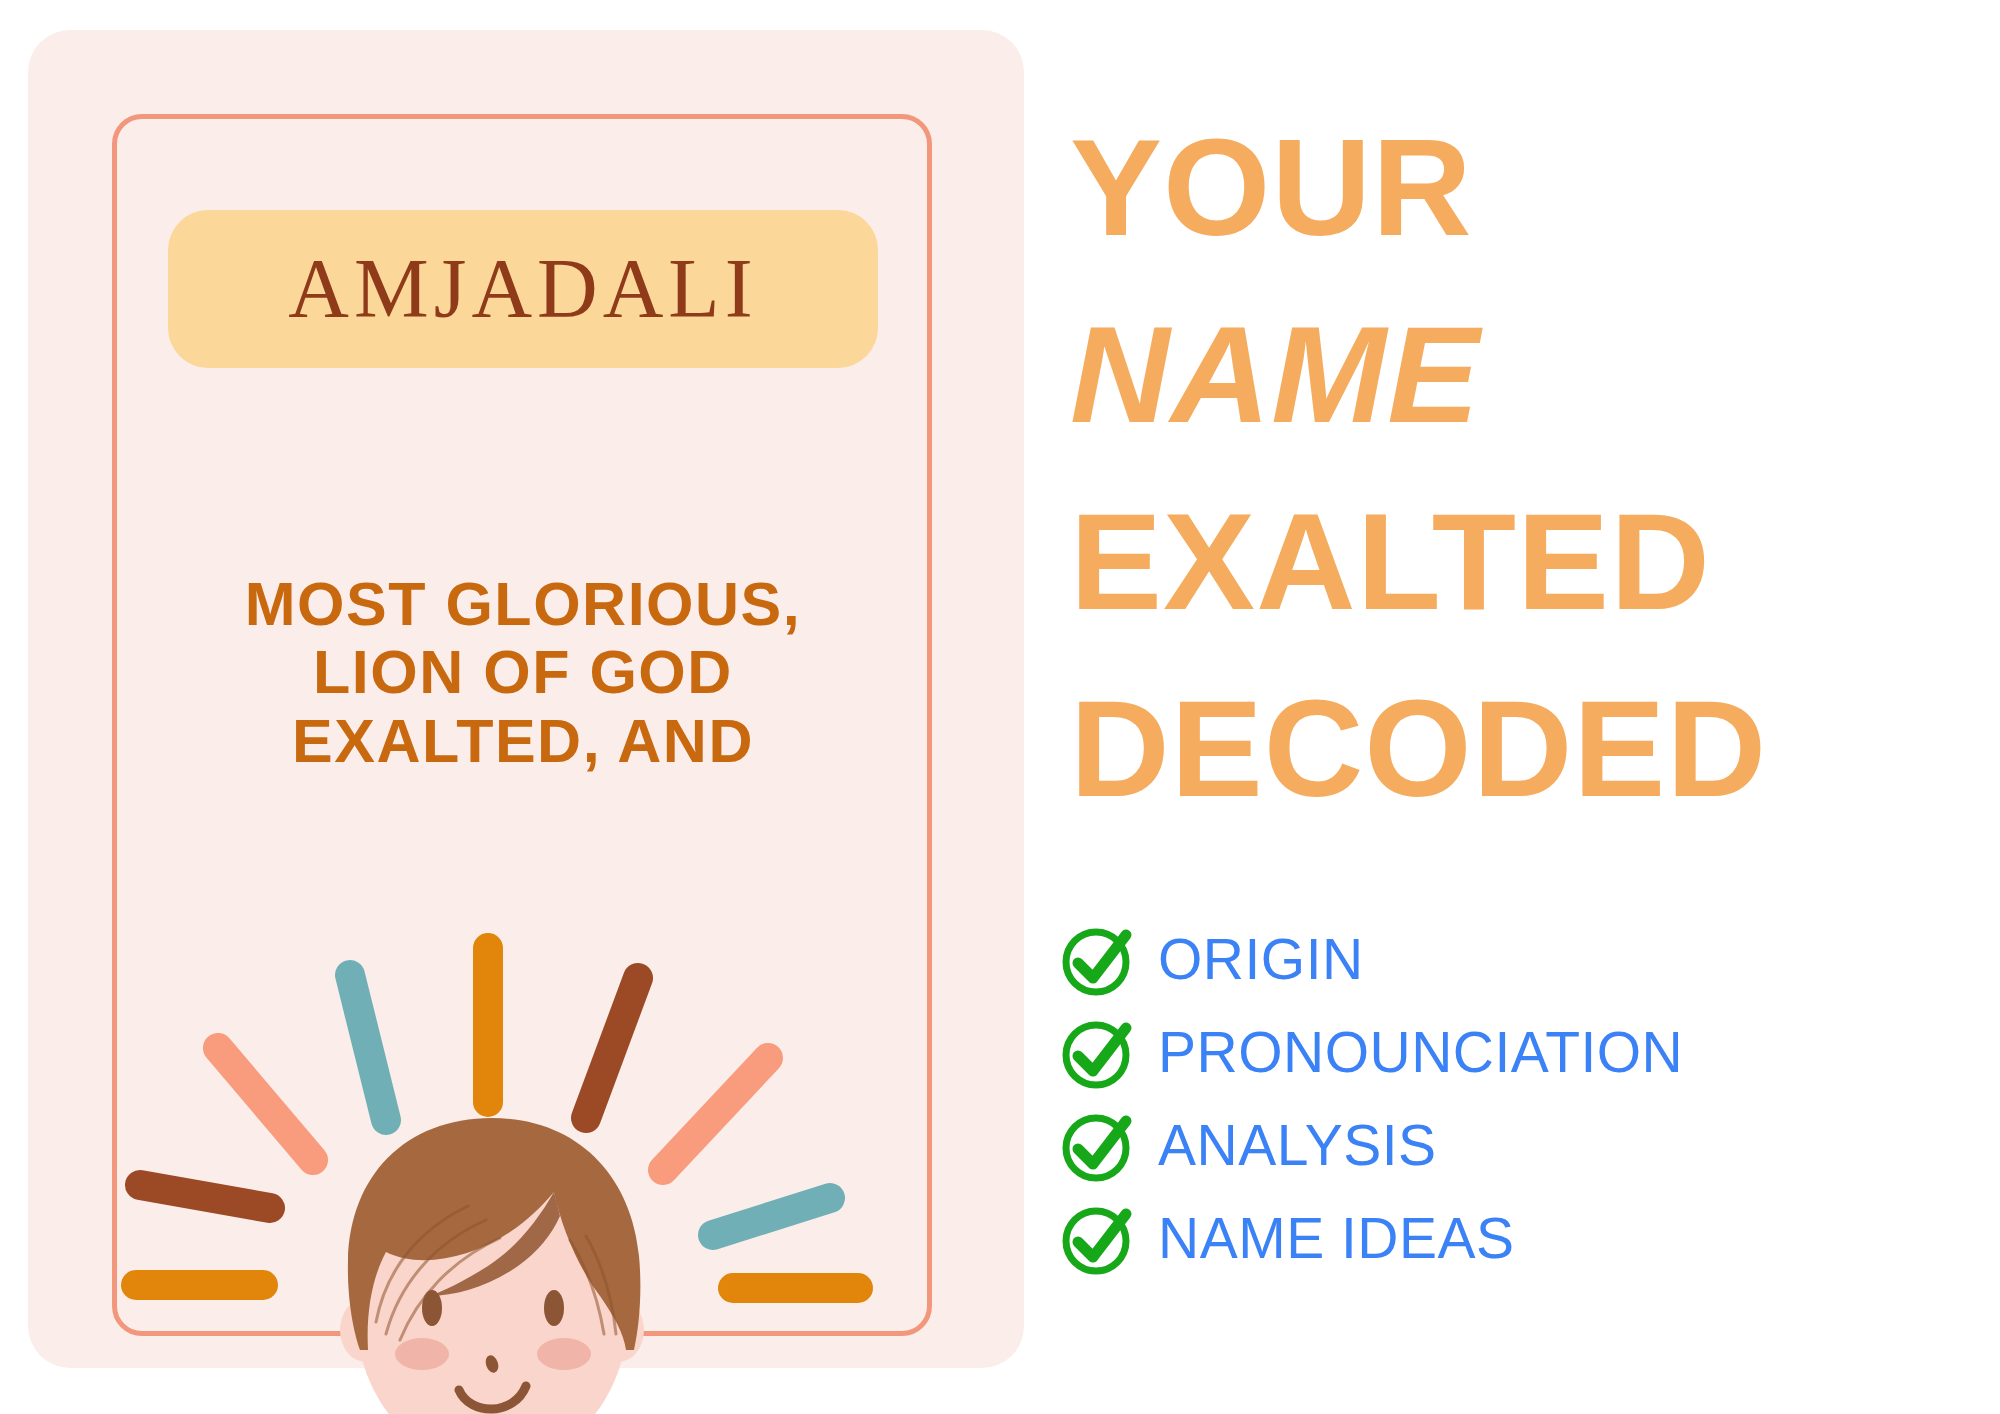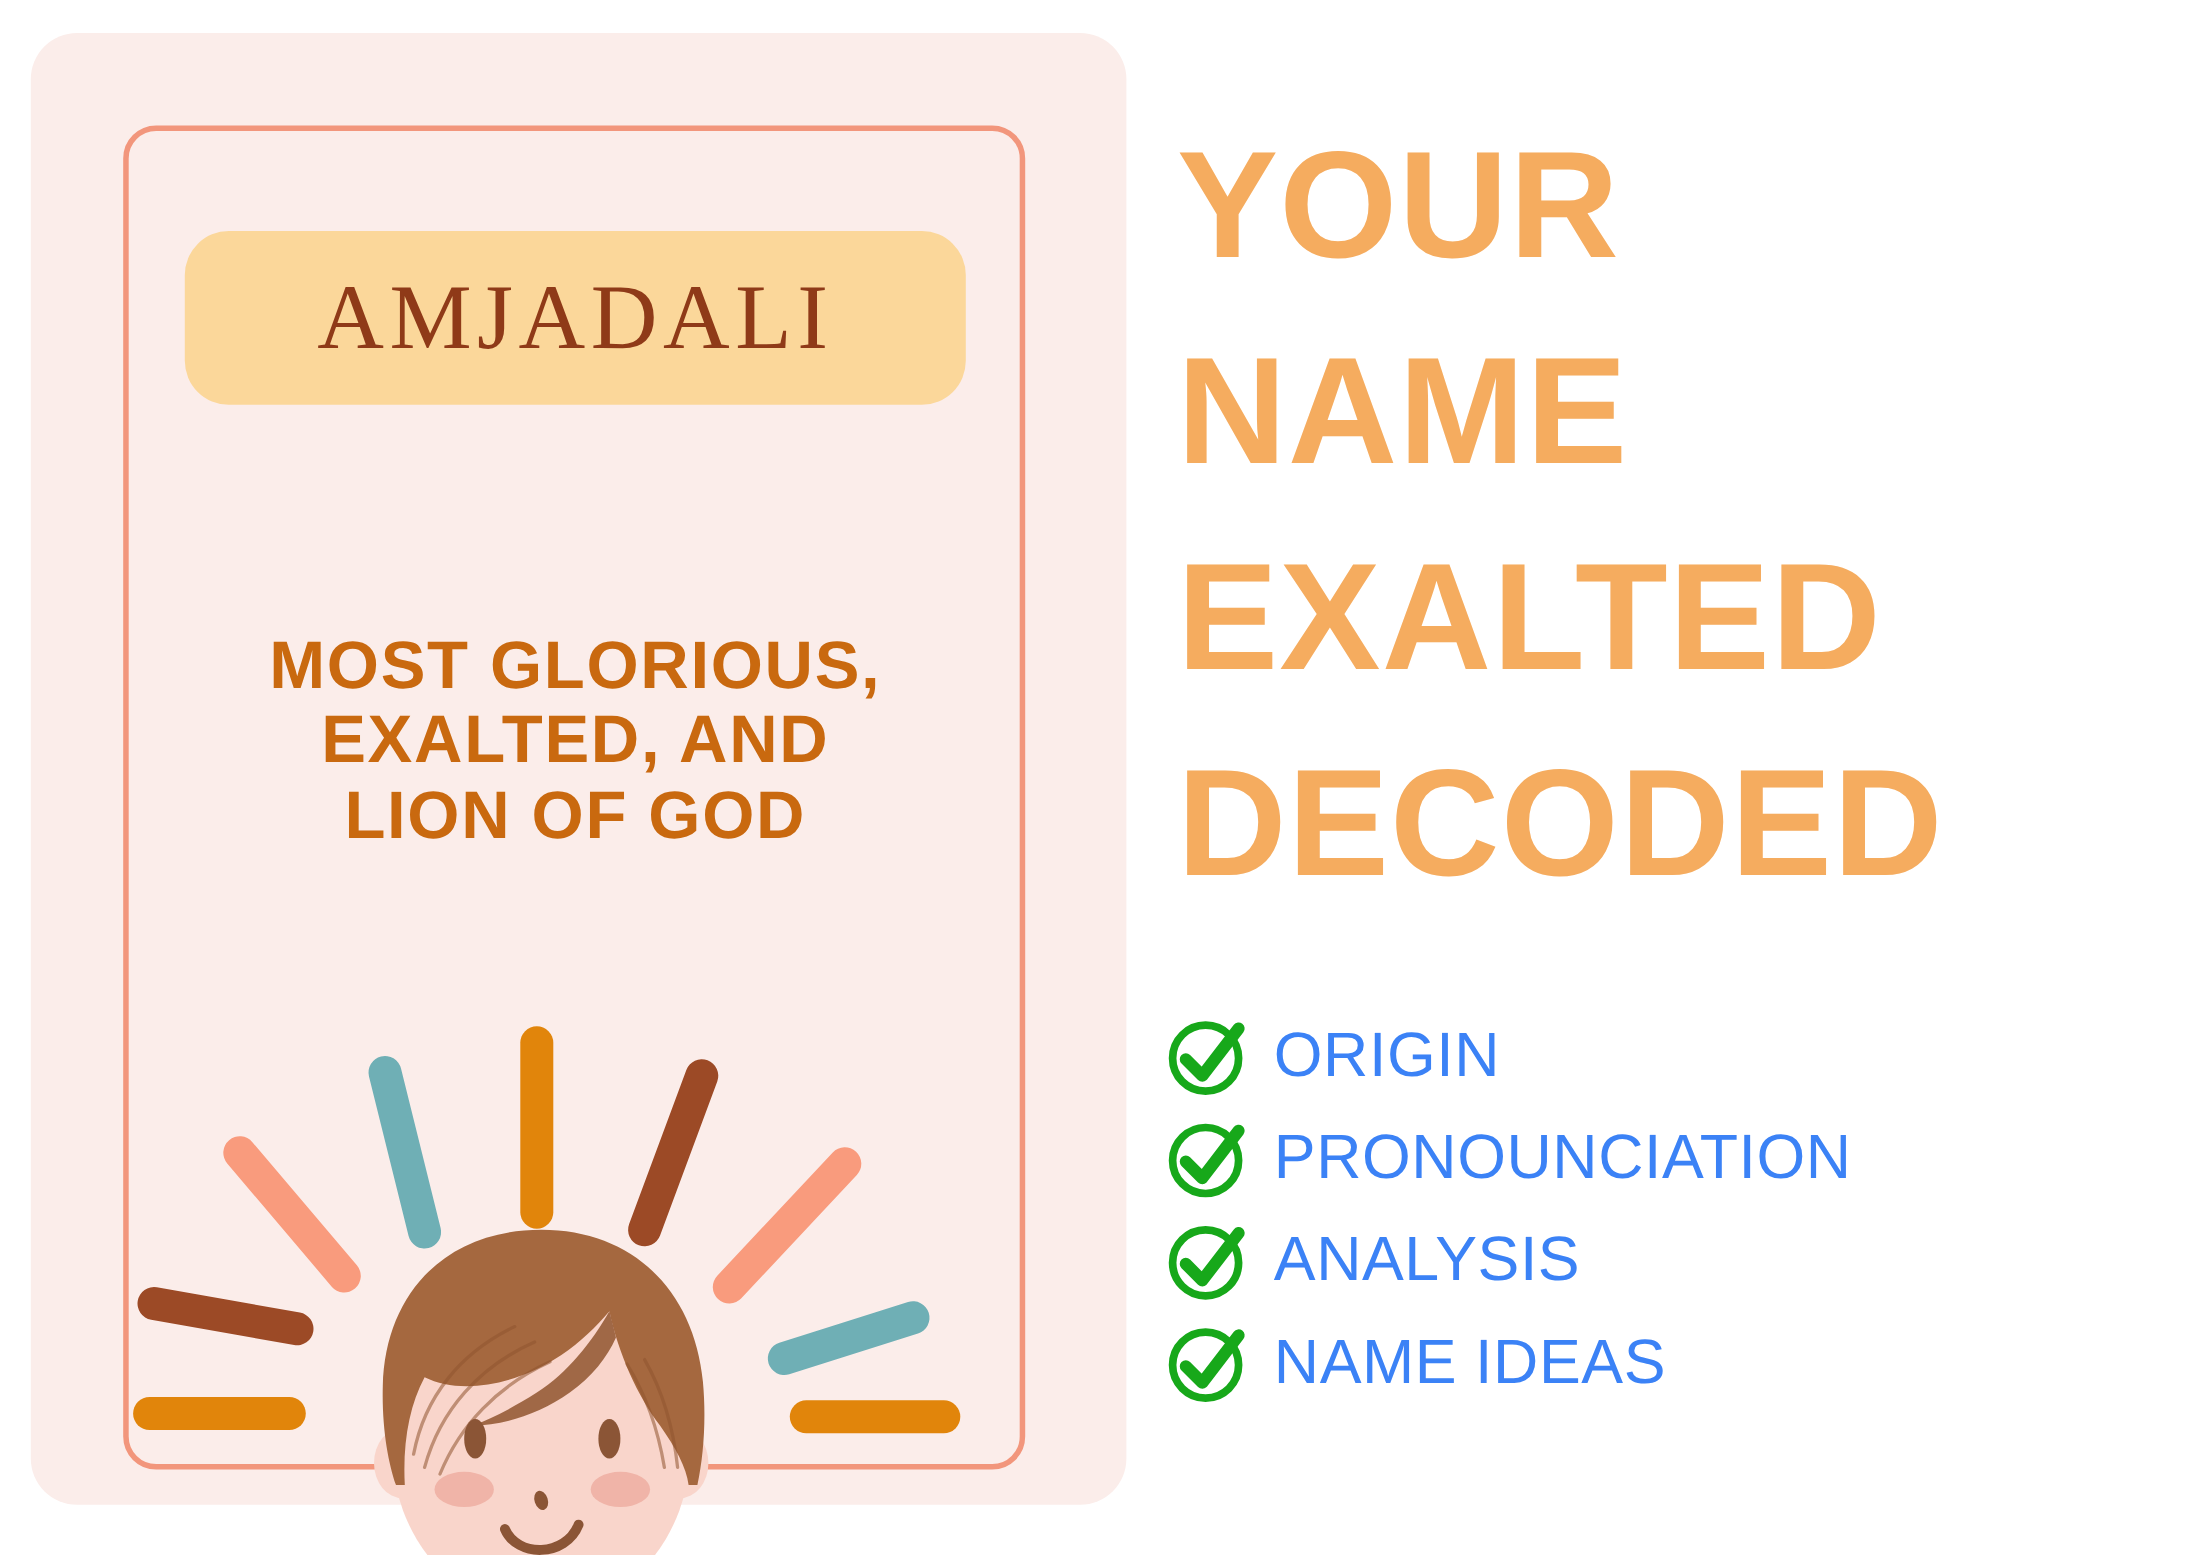--- a/index.html
+++ b/index.html
@@ -67,21 +67,21 @@
 
   .headline-line {
     font-size:138px;
     font-weight:bold;
     color:#F5AC5F;
     letter-spacing:1px;
     line-height:1;
     white-space:nowrap;
   }
   #hl1 { position:absolute; left:10px; top:85px; }
-  #hl2 { position:absolute; left:10px; top:272px; }
+  #hl2 { position:absolute; left:10px; top:272px;font-style:italic; }
   #hl3 { position:absolute; left:10px; top:459px; }
   #hl4 { position:absolute; left:10px; top:646px; }
 
   #checklist { position:absolute; left:0px; top:880px; width:940px; }
   .check-item {
     display:flex; align-items:center;
     height:93px;
   }
   .check-icon { width:76px; height:76px; flex:0 0 76px; margin-right:22px; position:relative; }
   .check-icon svg { display:block; width:100%; height:100%; overflow:visible; }
@@ -99,22 +99,22 @@
 
 <div id="card">
   <div id="card-inner-border"></div>
 
   <div id="name-banner">
     <span id="name-text">AMJADALI</span>
   </div>
 
   <div id="meaning">
     <div>MOST GLORIOUS,</div>
+    <div>LION OF GOD</div>
     <div>EXALTED, AND</div>
-    <div>LION OF GOD</div>
   </div>
 
   <div id="illustration">
     <svg viewBox="0 0 800 514" xmlns="http://www.w3.org/2000/svg">
 
       <g stroke-linecap="round" fill="none">
 
         <line x1="22" y1="255" x2="152" y2="278" stroke="#9C4A26" stroke-width="30"></line>
 
         <line x1="18" y1="355" x2="145" y2="355" stroke="#E1850B" stroke-width="30"></line>

